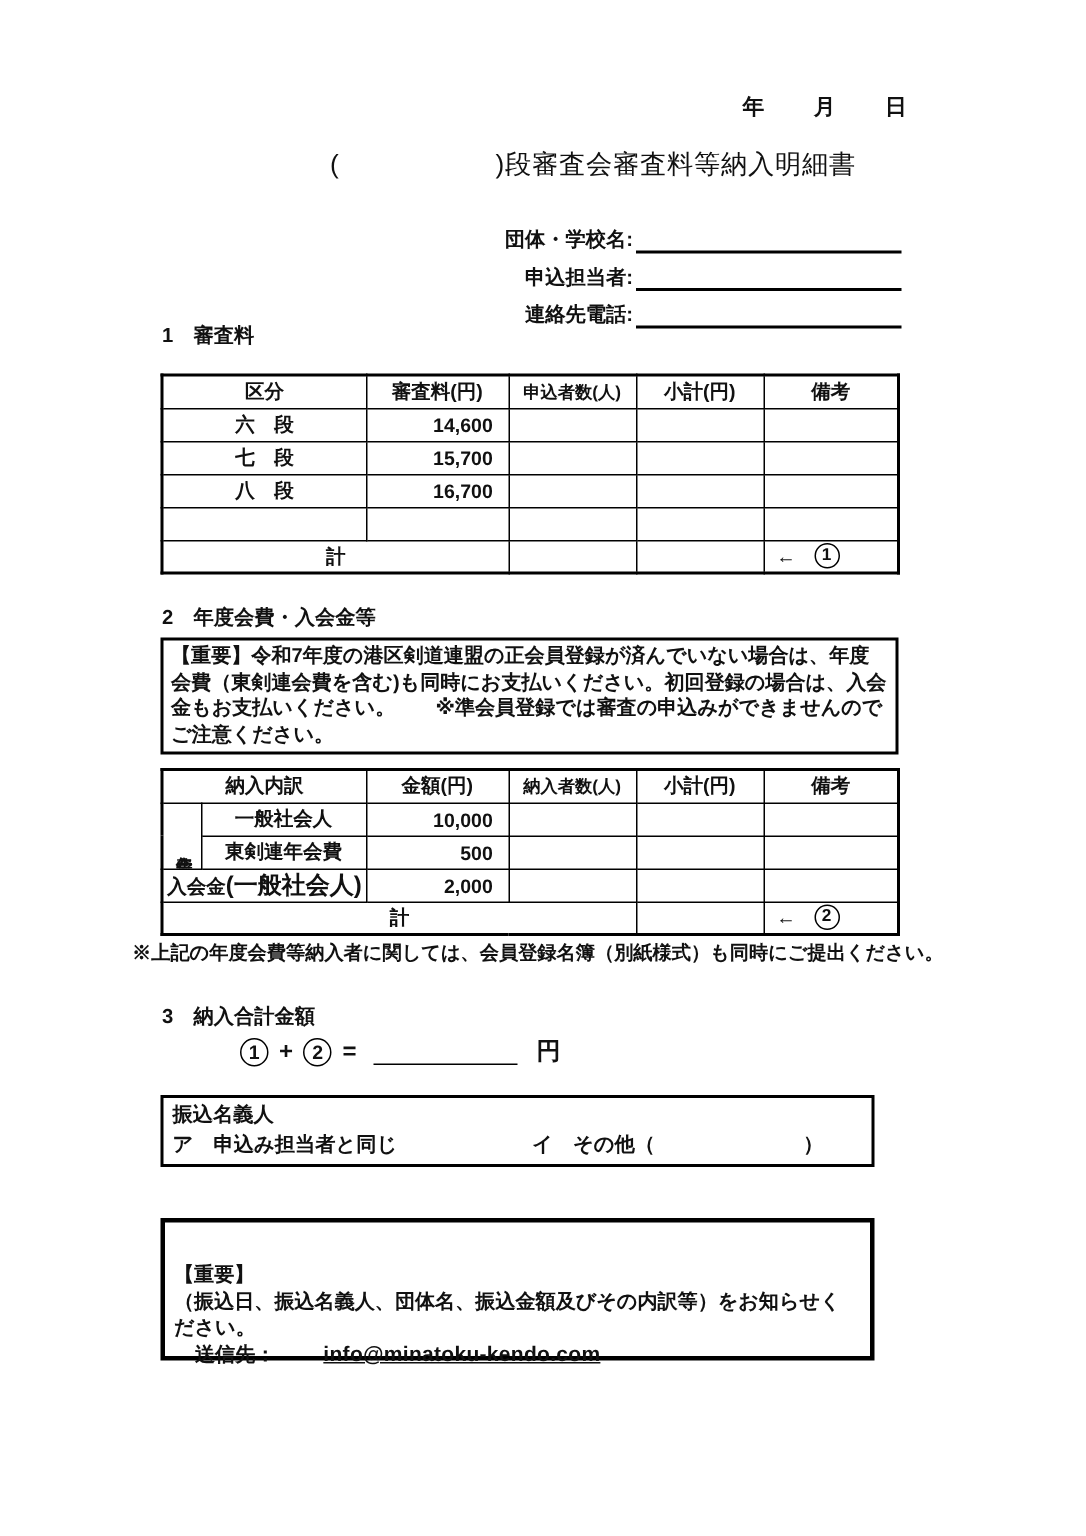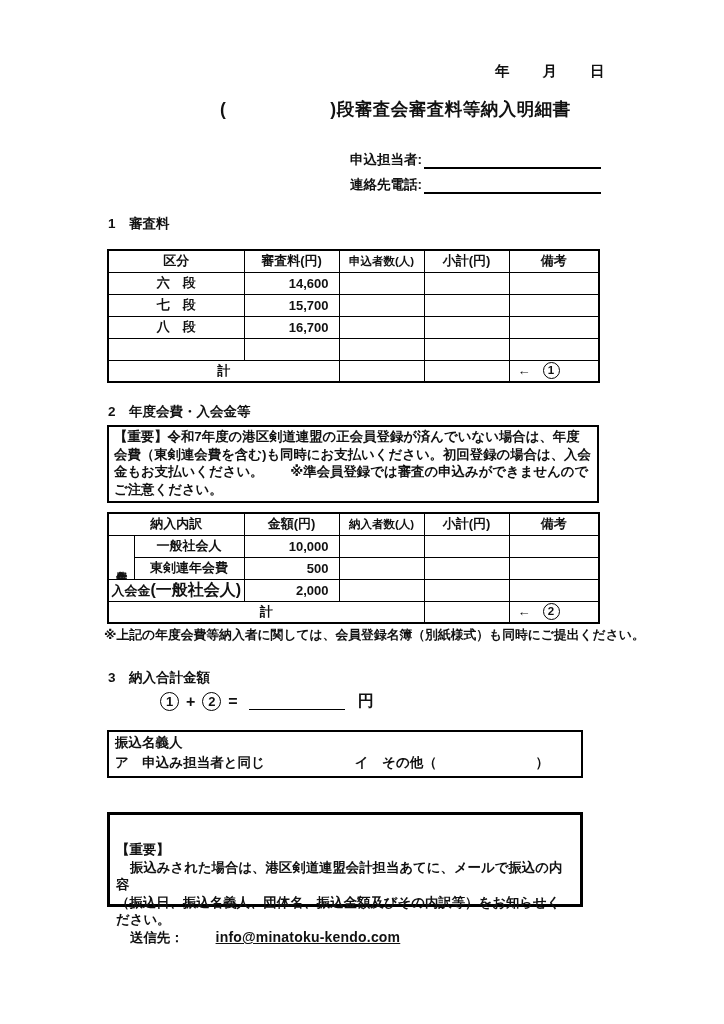--- a/index.html
+++ b/index.html
@@ -6,42 +6,42 @@
   html,body { background:#e8e8e8; }
   .page {
     position:relative; width:724px; height:1024px; margin:0 auto;
     background:#ffffff; color:#111;
     font-family:"Liberation Sans","DejaVu Sans",sans-serif;
     font-weight:600; overflow:hidden;
   }
   
   .date-line { position:absolute; top:62px; left:495px; display:flex; gap:33px; font-size:14.5px; }
   
-  .title-line { position:absolute; top:97px; left:220px; font-size:17.5px; font-weight:700; letter-spacing:0.5px; white-space:nowrap; }
+  .title-line { position:absolute; top:97px; left:220px; font-size:17.5px; font-weight:400; letter-spacing:0.5px; white-space:nowrap; }
   .title-gap { display:inline-block; width:104px; }
   
   .contact { position:absolute; top:144px; left:310px; }
   .contact-row { display:flex; align-items:flex-end; height:25px; }
   .contact-label { width:112px; text-align:right; font-size:13.5px; }
   .contact-line { width:177px; height:20px; border-bottom:2px solid #000; margin-left:2px; }
   
   .sec-h { position:absolute; left:108px; font-size:13.5px; white-space:nowrap; }
   
   .ftable { position:absolute; left:107px; border-collapse:collapse; border:2px solid #000; table-layout:fixed; }
   .ftable th, .ftable td { border:1px solid #000; height:22px; padding:0 2px; font-size:13px; font-weight:600; text-align:center; overflow:hidden; white-space:nowrap; }
   .ftable .small-h { font-size:11.5px; }
   .ftable .amount { text-align:right; padding-right:10px; }
   .ftable .note-cell { text-align:left; padding-left:8px; }
   .vtext { writing-mode:vertical-rl; text-orientation:upright; display:inline-block; font-size:11px; line-height:1; letter-spacing:0; }
   .sub-small { font-size:16px;margin-top:48px; }
   .arrow-ref { display:inline-flex; align-items:center; gap:12px; }
   .circle-num { display:inline-flex; width:17px; height:17px; border:1.5px solid #000; border-radius:50%; align-items:center; justify-content:center; font-size:11.5px; line-height:1; }
   
   .notice-box { position:absolute; left:107px; top:425px; width:492px; border:2.5px solid #000; padding:1px 5px 3px 5px; font-size:13.4px; line-height:17.6px; }
-  .footnote { position:absolute; left:104px; top:627px; font-size:12.8px; white-space:nowrap; }
+  .footnote { position:absolute; left:88px; top:627px; font-size:12.8px; white-space:nowrap;font-family:Liberation Mono, monospace; }
   
   .formula { position:absolute; left:160px; top:691px; display:flex; align-items:center; gap:7px; font-size:16px; }
   .formula .circle-num { width:19px; height:19px; font-size:13px; }
   .blank-line { display:inline-block; width:96px; height:16px; border-bottom:1.8px solid #000; margin:0 6px 0 4px; }
   
   .payer-box { position:absolute; left:107px; top:730px; width:476px; height:48px; border:2px solid #000; padding:2px 6px; font-size:13.5px; }
   .payer-options { display:flex; align-items:center; margin-top:2px;gap:38px; }
   .payer-opt-b { margin-left:52px; }
   .payer-close { margin-left:auto; margin-right:26px; }
   
@@ -59,20 +59,24 @@
     <span>年</span>
     <span>月</span>
     <span>日</span>
   </div>
 
   <div class="title-line">
     <span>(</span><span class="title-gap"></span><span>)</span><span>段審査会審査料等納入明細書</span>
   </div>
 
   <div class="contact">
+    <div class="contact-row">
+      <span class="contact-label">団体・学校名:</span>
+      <span class="contact-line"></span>
+    </div>
     <div class="contact-row">
       <span class="contact-label">申込担当者:</span>
       <span class="contact-line"></span>
     </div>
     <div class="contact-row">
       <span class="contact-label">連絡先電話:</span>
       <span class="contact-line"></span>
     </div>
   </div>
 
@@ -209,21 +213,20 @@
     <div>振込名義人</div>
     <div class="payer-options">
       <span>ア　申込み担当者と同じ</span>
       <span class="payer-opt-b">イ　その他（</span>
       <span class="payer-close">）</span>
     </div>
   </div>
 
   <div class="important-box">
     <div>【重要】</div>
-    <div class="ib-line1">振込みされた場合は、港区剣道連盟会計担当あてに、メールで振込の内容</div>
     <div>（振込日、振込名義人、団体名、振込金額及びその内訳等）をお知らせください。</div>
     <div class="ib-send">
       <span>送信先：</span>
       <span class="ib-email">info@minatoku-kendo.com</span>
     </div>
   </div>
 
 </div>
 
 </body></html>

